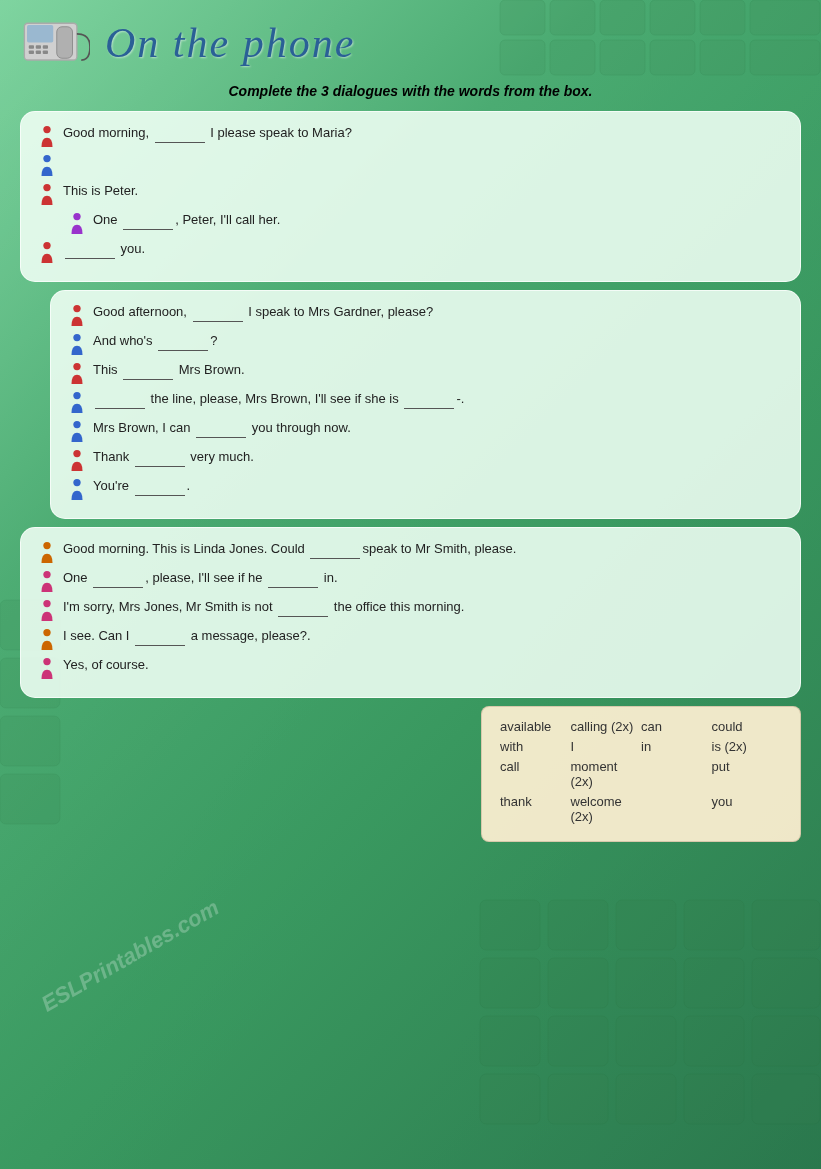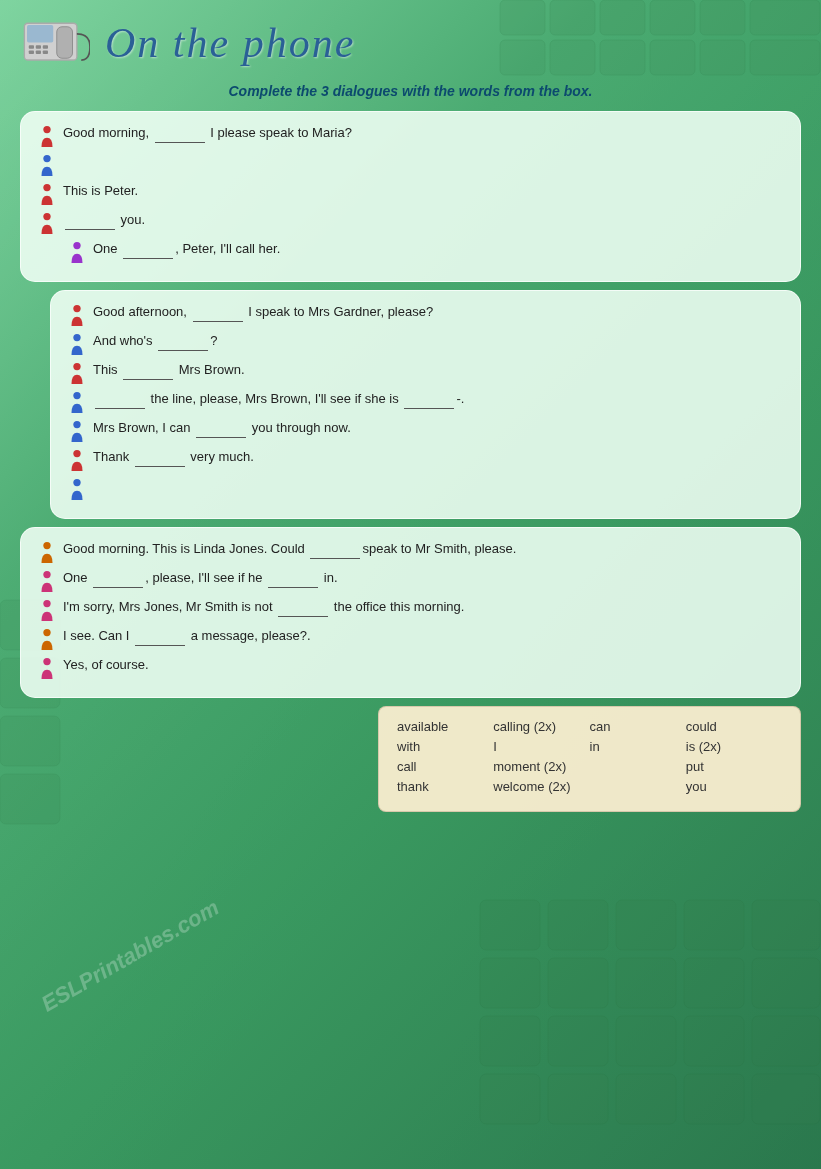--- a/index.html
+++ b/index.html
@@ -54,21 +54,21 @@
       font-family: 'Comic Sans MS', cursive, fantasy;
       font-size: 42px;
       color: #2a6096;
       font-style: italic;
       text-shadow: 1px 1px 2px rgba(255,255,255,0.5);
       letter-spacing: 2px;
     }
 
     .subtitle {
       text-align: center;
-      color: #0c4a6e;
+      color: #000000;
       font-style: italic;
       font-size: 14px;
       margin-bottom: 12px;
       font-weight: bold;
     }
 
     
     .dialogue-box {
       background: rgba(240, 255, 245, 0.88);
       border-radius: 15px;
@@ -116,21 +116,21 @@
       padding-left: 30px;
     }
 
     
     .word-box {
       background: rgba(255, 240, 210, 0.92);
       border-radius: 8px;
       padding: 12px 18px;
       margin-top: 8px;
       margin-left: auto;
-      width: 423px;
+      width: 320px;
       border: 1px solid rgba(200,180,150,0.6);
     }
 
     .word-box-row {
       display: flex;
       justify-content: space-between;
       margin-bottom: 5px;
       color: #333;
       font-size: 13px;
     }
@@ -250,34 +250,34 @@
         <path d="M2 24 Q2 14 8 14 Q14 14 14 24Z" fill="#3366cc"></path>
       </svg>
     </div>
     <div class="dialogue-line">
       <svg class="person-icon red" viewBox="0 0 16 24">
         <circle cx="8" cy="5" r="4" fill="#cc3333"></circle>
         <path d="M2 24 Q2 14 8 14 Q14 14 14 24Z" fill="#cc3333"></path>
       </svg>
       <span class="line-text">This is Peter.</span>
     </div>
-    <div class="dialogue-line">
-      <svg class="person-icon red" viewBox="0 0 16 24">
-        <circle cx="8" cy="5" r="4" fill="#cc3333"></circle>
-        <path d="M2 24 Q2 14 8 14 Q14 14 14 24Z" fill="#cc3333"></path>
-      </svg>
-      <span class="line-text"><span class="blank">&nbsp;&nbsp;&nbsp;&nbsp;&nbsp;&nbsp;&nbsp;</span> you.</span>
-    </div>
     <div class="dialogue-line indented">
       <svg class="person-icon purple" viewBox="0 0 16 24">
         <circle cx="8" cy="5" r="4" fill="#9933cc"></circle>
         <path d="M2 24 Q2 14 8 14 Q14 14 14 24Z" fill="#9933cc"></path>
       </svg>
       <span class="line-text">One <span class="blank">&nbsp;&nbsp;&nbsp;&nbsp;&nbsp;&nbsp;&nbsp;&nbsp;&nbsp;&nbsp;</span>, Peter, I'll call her.</span>
     </div>
+    <div class="dialogue-line">
+      <svg class="person-icon red" viewBox="0 0 16 24">
+        <circle cx="8" cy="5" r="4" fill="#cc3333"></circle>
+        <path d="M2 24 Q2 14 8 14 Q14 14 14 24Z" fill="#cc3333"></path>
+      </svg>
+      <span class="line-text"><span class="blank">&nbsp;&nbsp;&nbsp;&nbsp;&nbsp;&nbsp;&nbsp;</span> you.</span>
+    </div>
   </div>
 
   <div class="dialogue-box" style="margin-left:30px; margin-right:0;">
     <div class="dialogue-line">
       <svg class="person-icon red" viewBox="0 0 16 24">
         <circle cx="8" cy="5" r="4" fill="#cc3333"></circle>
         <path d="M2 24 Q2 14 8 14 Q14 14 14 24Z" fill="#cc3333"></path>
       </svg>
       <span class="line-text">Good afternoon, <span class="blank">&nbsp;&nbsp;&nbsp;&nbsp;&nbsp;&nbsp;&nbsp;</span> I speak to Mrs Gardner, please?</span>
     </div>
@@ -314,20 +314,21 @@
         <circle cx="8" cy="5" r="4" fill="#cc3333"></circle>
         <path d="M2 24 Q2 14 8 14 Q14 14 14 24Z" fill="#cc3333"></path>
       </svg>
       <span class="line-text">Thank <span class="blank">&nbsp;&nbsp;&nbsp;&nbsp;</span> very much.</span>
     </div>
     <div class="dialogue-line">
       <svg class="person-icon blue" viewBox="0 0 16 24">
         <circle cx="8" cy="5" r="4" fill="#3366cc"></circle>
         <path d="M2 24 Q2 14 8 14 Q14 14 14 24Z" fill="#3366cc"></path>
       </svg>
+      <span class="line-text">You're <span class="blank">&nbsp;&nbsp;&nbsp;&nbsp;&nbsp;&nbsp;&nbsp;&nbsp;&nbsp;&nbsp;&nbsp;</span>.</span>
     </div>
   </div>
 
   <div class="dialogue-box">
     <div class="dialogue-line">
       <svg class="person-icon orange" viewBox="0 0 16 24">
         <circle cx="8" cy="5" r="4" fill="#cc6600"></circle>
         <path d="M2 24 Q2 14 8 14 Q14 14 14 24Z" fill="#cc6600"></path>
       </svg>
       <span class="line-text">Good morning. This is Linda Jones. Could <span class="blank">&nbsp;&nbsp;&nbsp;&nbsp;</span>speak to Mr Smith, please.</span>

